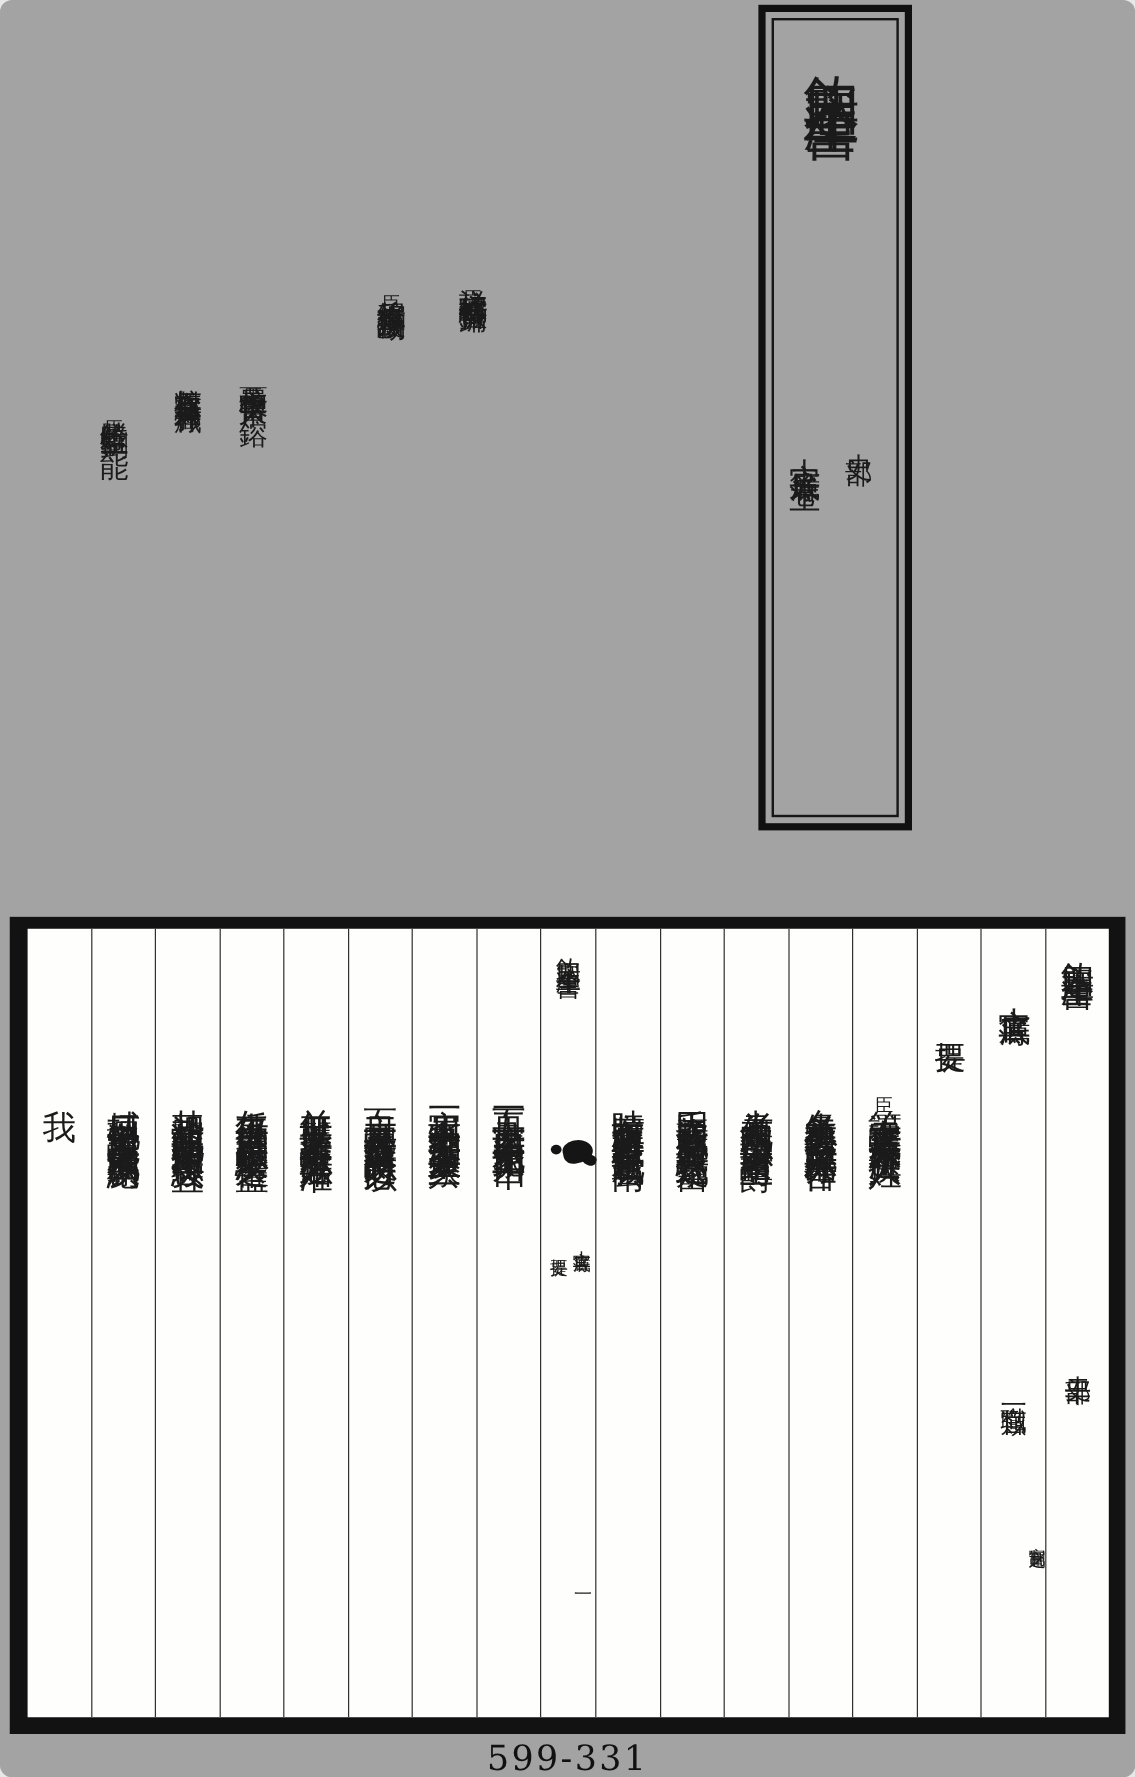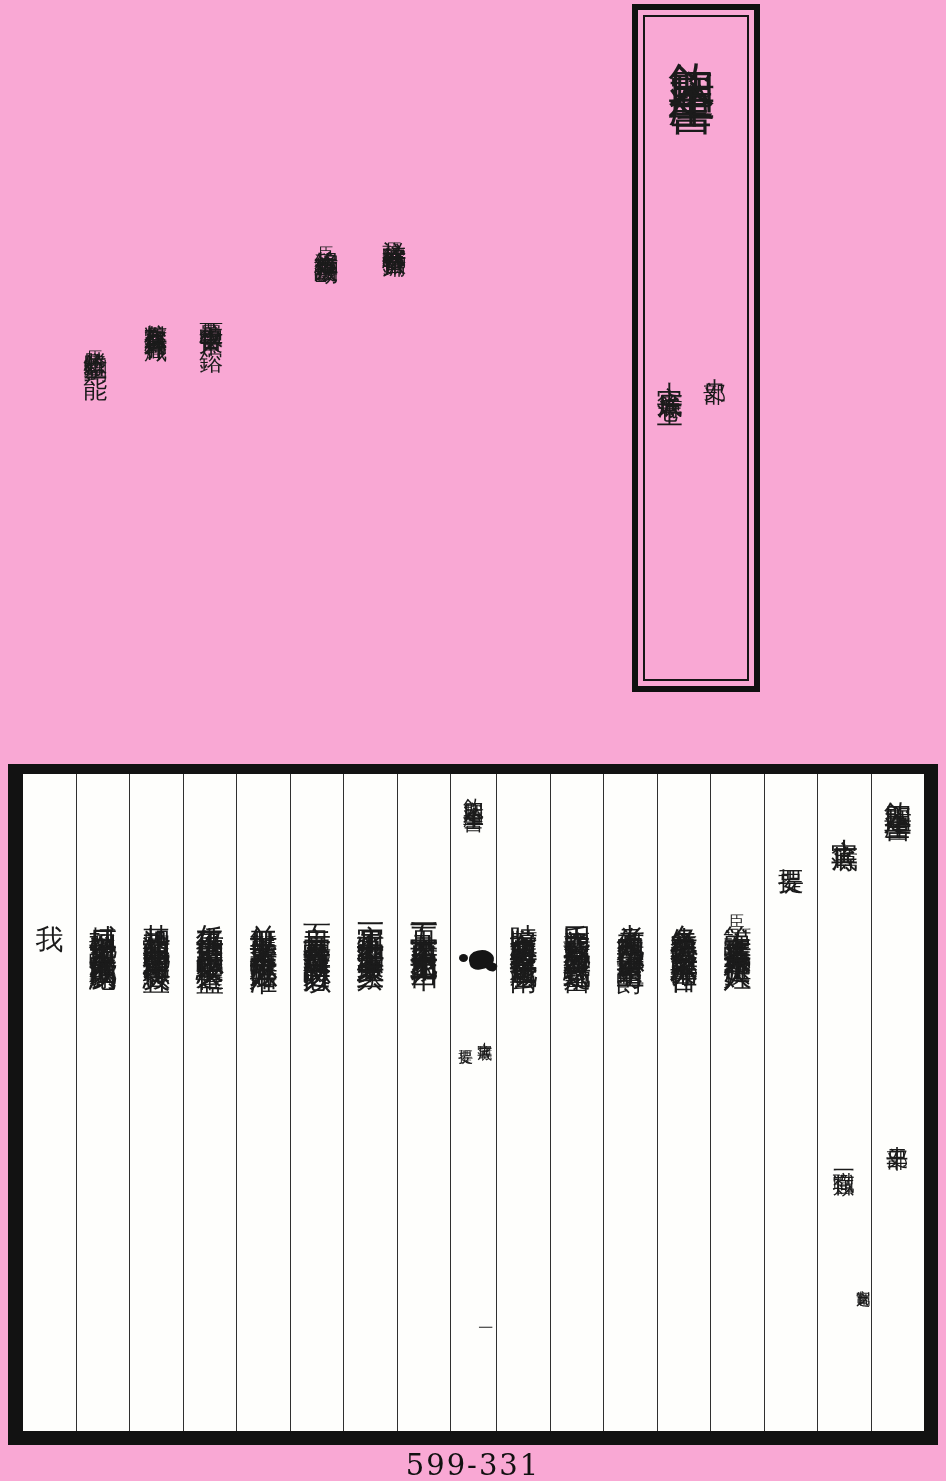--- a/index.html
+++ b/index.html
@@ -1,17 +1,17 @@
 <!DOCTYPE html>
 <html><head>
 <meta charset="utf-8">
 <style>
   html,body{margin:0;padding:0;background:#e8e8e8;}
-  #scan{position:relative;width:946px;height:1481px;background:#f9a8d4;overflow:hidden;
-        font-family:"DejaVu Serif","Liberation Serif",serif;color:#1b1b1b;}
+  #scan{position:relative;width:946px;height:1481px;background:#a3a3a3;overflow:hidden;
+        font-family:"DejaVu Serif","Liberation Serif",serif;color:#1b1b1b;border-radius:10px;}
   .v{position:absolute;writing-mode:vertical-rl;text-orientation:upright;
      line-height:1.05;white-space:nowrap;color:#1b1b1b;}
   .cx{left:50%;transform:translateX(-50%);}
   .small{font-size:15px;letter-spacing:1px;}
   .tail{margin-top:17px;}
 
   
   #title-box{position:absolute;left:632px;top:4px;width:128px;height:688px;
              border:6px solid #101010;box-sizing:border-box;}
   #title-box .inner-line{position:absolute;inset:5px;border:2px solid #161616;}

